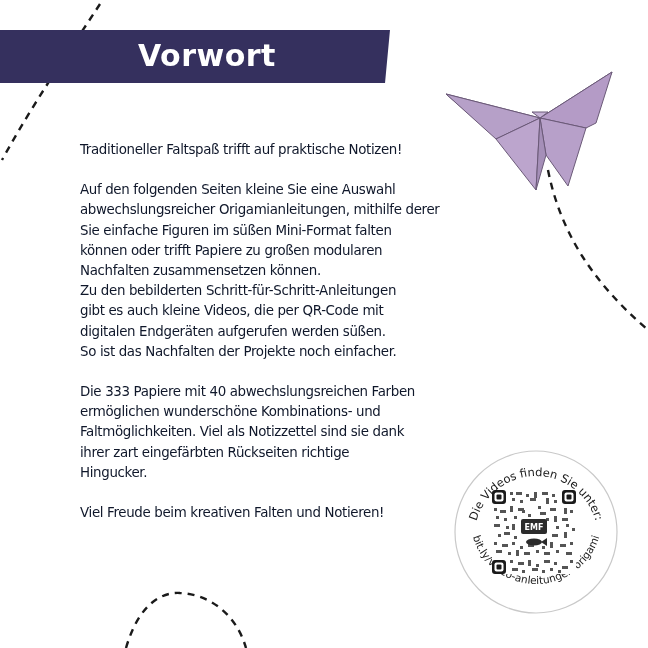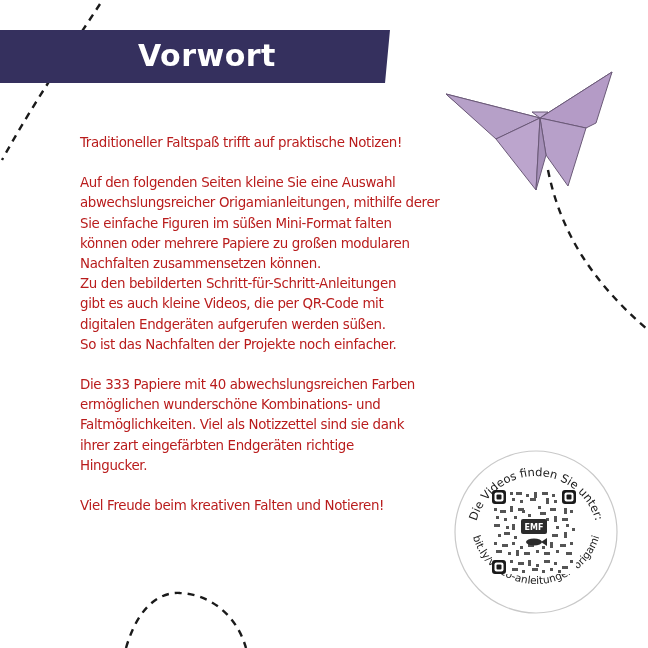--- a/index.html
+++ b/index.html
@@ -15,22 +15,22 @@
       clip-path: polygon(0 0, 390px 0, 385px 53px, 0 53px);
     }
     .banner-title {
       position: absolute; left: 0; top: 30px; width: 414px; height: 39px;
       line-height: 52px; text-align: center;
       color: #ffffff; font-weight: bold; font-size: 30px;
       letter-spacing: 0.5px;
       font-family: "DejaVu Sans", sans-serif;
     }
     .body-text {
-      position: absolute; left: 80px; top: 133px; width: 420px;
-      font-size: 13.4px; line-height: 20.2px; color: #b91c1c;
+      position: absolute; left: 80px; top: 140px; width: 420px;
+      font-size: 13.4px; line-height: 20.2px; color: #0f172a;
       font-family: "DejaVu Sans", sans-serif;
       letter-spacing: -0.35px;
     }
     .body-text p { margin: 0 0 20px 0; }
     .body-text .line { display: block; white-space: nowrap; }
     .qr-badge { position: absolute; left: 452px; top: 448px; width: 168px; height: 168px; }
   </style>
 </head>
 <body>
 
@@ -58,32 +58,32 @@
 <div class="banner-title">Vorwort</div>
 
 <div class="body-text">
   <p>
     <span class="line">Traditioneller Faltspaß trifft auf praktische Notizen!</span>
   </p>
   <p>
     <span class="line">Auf den folgenden Seiten kleine Sie eine Auswahl</span>
     <span class="line">abwechslungsreicher Origamianleitungen, mithilfe derer</span>
     <span class="line">Sie einfache Figuren im süßen Mini-Format falten</span>
-    <span class="line">können oder mehrere Papiere zu großen modularen</span>
+    <span class="line">können oder trifft Papiere zu großen modularen</span>
     <span class="line">Nachfalten zusammensetzen können.</span>
     <span class="line">Zu den bebilderten Schritt-für-Schritt-Anleitungen</span>
     <span class="line">gibt es auch kleine Videos, die per QR-Code mit</span>
     <span class="line">digitalen Endgeräten aufgerufen werden süßen.</span>
     <span class="line">So ist das Nachfalten der Projekte noch einfacher.</span>
   </p>
   <p>
     <span class="line">Die 333 Papiere mit 40 abwechslungsreichen Farben</span>
     <span class="line">ermöglichen wunderschöne Kombinations- und</span>
     <span class="line">Faltmöglichkeiten. Viel als Notizzettel sind sie dank</span>
-    <span class="line">ihrer zart eingefärbten Endgeräten richtige</span>
+    <span class="line">ihrer zart eingefärbten Rückseiten richtige</span>
     <span class="line">Hingucker.</span>
   </p>
   <p>
     <span class="line">Viel Freude beim kreativen Falten und Notieren!</span>
   </p>
 </div>
 
 <svg class="qr-badge" width="168" height="168" viewBox="0 0 168 168">
   <defs>
     <path id="arcTop" d="M 22 90 A 62 62 0 0 1 146 90"></path>

